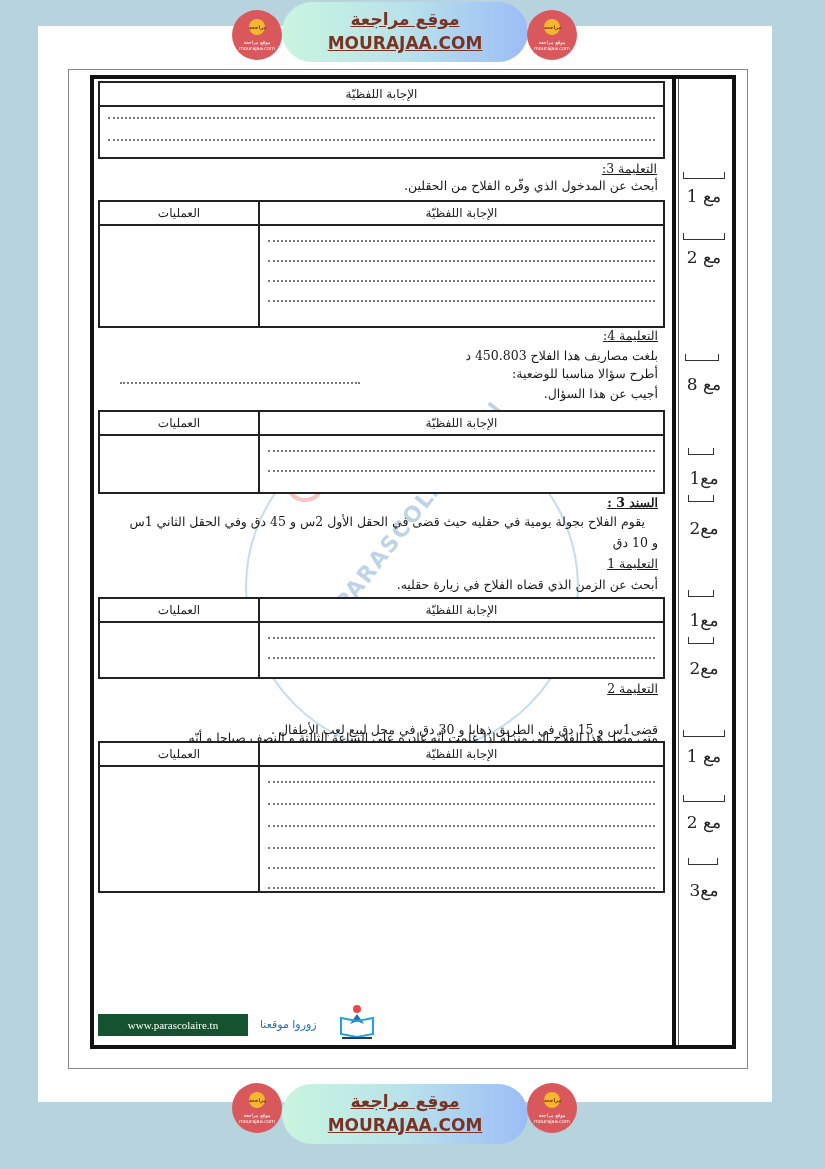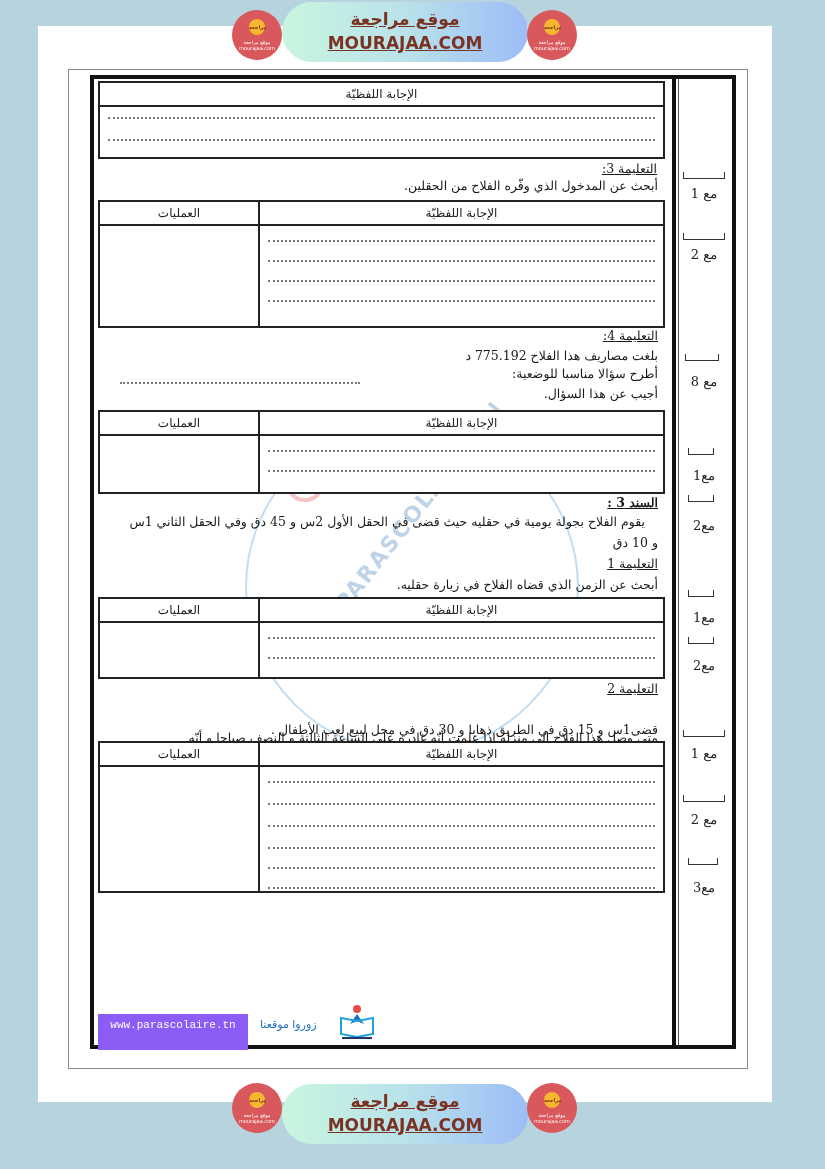--- a/index.html
+++ b/index.html
@@ -39,21 +39,21 @@
   .ops-col { position:absolute; left:0; width:158px; bottom:0; border-right:2px solid #222; }
   .dots-line {
     position:absolute; height:0; border-bottom:2px dotted #777;
   }
   .txt {
     position:absolute; right:0; font-size:12.5px; color:#1a1a1a; white-space:nowrap;
     direction:rtl; text-align:right;
   }
   .label-u { text-decoration:underline; }
   .mark {
-    position:absolute; font-size:13px; color:#222; direction:rtl; text-align:center; width:48px;
+    position:absolute; font-size:17px; color:#222; direction:rtl; text-align:center; width:48px;
   }
   .tick {
     position:absolute; height:7px; border-left:1px solid #333; border-right:1px solid #333;
     border-bottom:1px solid #333; box-sizing:border-box;
   }
   .banner {
     position:absolute; left:282px; width:246px; height:60px; border-radius:30px;
     background:linear-gradient(90deg,#c9f5df 0%,#b9e2ea 50%,#9cbcf7 100%);
     text-align:center; color:#7a3322; font-family:"DejaVu Sans", sans-serif; font-weight:bold;
   }
@@ -78,22 +78,22 @@
   .wm-text {
     position:absolute; left:330px; top:600px; font-family:"DejaVu Sans", sans-serif; font-weight:bold;
     font-size:22px; color:rgba(70,130,190,0.35); transform:rotate(-52deg); transform-origin:left top;
     letter-spacing:2px; pointer-events:none;
   }
   .wm-flag {
     position:absolute; left:285px; top:462px; width:40px; height:40px; border-radius:50%;
     border:4px solid rgba(230,90,90,0.35); box-sizing:border-box; pointer-events:none;
   }
   .para-bar {
-    position:absolute; left:98px; top:1014px; width:150px; height:36px; background:#8b5cf6;
-    color:#fff; font-family:Liberation Mono, monospace; font-size:11px; line-height:22px; text-align:center;
+    position:absolute; left:98px; top:1014px; width:150px; height:22px; background:#14532d;
+    color:#fff; font-family:Liberation Serif, serif; font-size:11px; line-height:22px; text-align:center;
   }
   .para-visit {
     position:absolute; left:260px; top:1014px; font-family:"DejaVu Sans", sans-serif;
     font-size:11px; color:#1e6fbf; font-weight:normal; line-height:22px; direction:rtl;
   }
   .para-logo {
     position:absolute; left:338px; top:1004px; width:38px; height:36px;
   }
 </style>
 </head>
@@ -125,21 +125,21 @@
     <div class="h-ops">العمليات</div>
   </div>
   <div class="ops-col" style="top:22px;"></div>
   <div class="dots-line" style="left:168px;right:8px;top:38px;"></div>
   <div class="dots-line" style="left:168px;right:8px;top:58px;"></div>
   <div class="dots-line" style="left:168px;right:8px;top:78px;"></div>
   <div class="dots-line" style="left:168px;right:8px;top:98px;"></div>
 </div>
 
 <div class="txt label-u" style="right:167px;top:328px;">التعليمة 4:</div>
-<div class="txt" style="right:167px;top:348px;">بلغت مصاريف هذا الفلاح 775.192 د</div>
+<div class="txt" style="right:167px;top:348px;">بلغت مصاريف هذا الفلاح 450.803 د</div>
 <div class="txt" style="right:167px;top:366px;">أطرح سؤالا مناسبا للوضعية:</div>
 <div class="dots-line" style="left:120px;width:240px;top:382px;"></div>
 <div class="txt" style="right:167px;top:386px;">أجيب عن هذا السؤال.</div>
 <div class="boxed" style="left:98px;top:410px;width:567px;height:84px;">
   <div class="hdr">
     <div class="h-ans">الإجابة اللفظيّة</div>
     <div class="h-ops">العمليات</div>
   </div>
   <div class="ops-col" style="top:22px;"></div>
   <div class="dots-line" style="left:168px;right:8px;top:38px;"></div>

